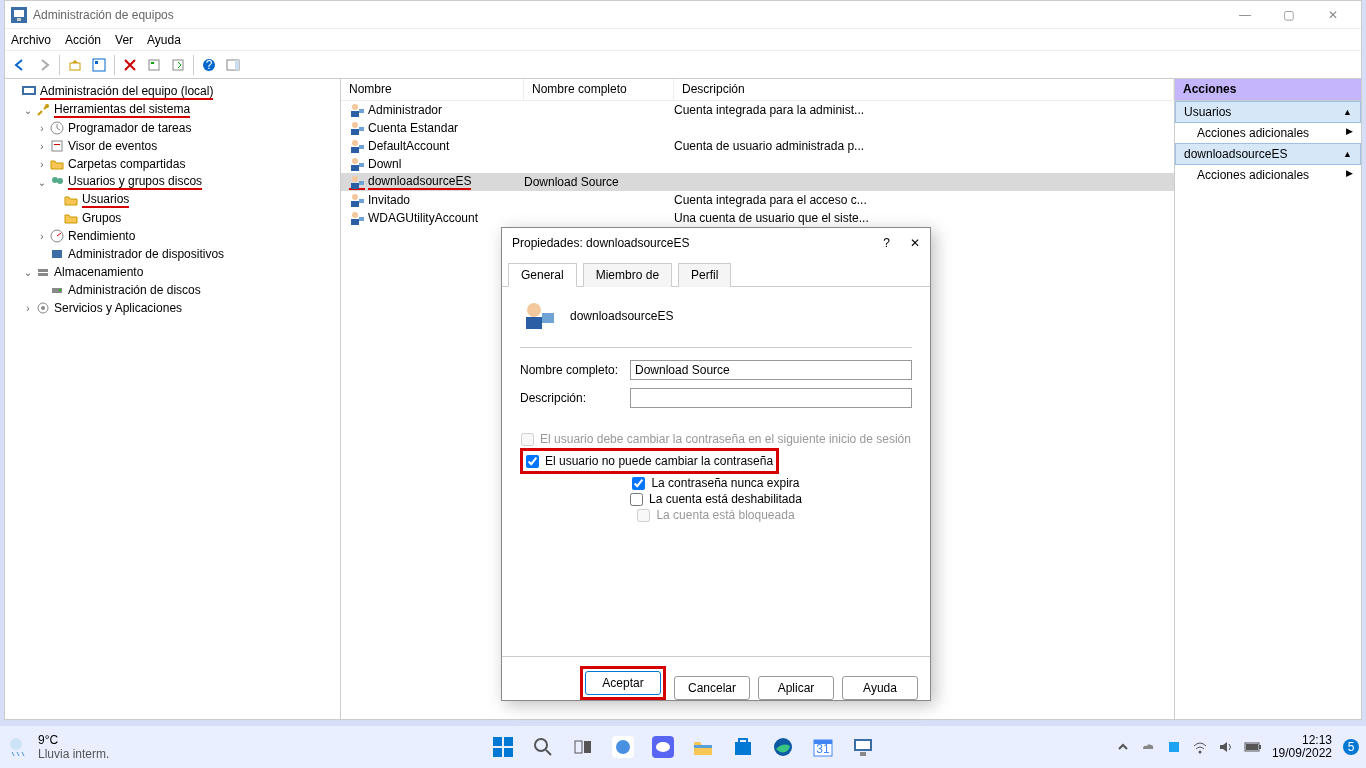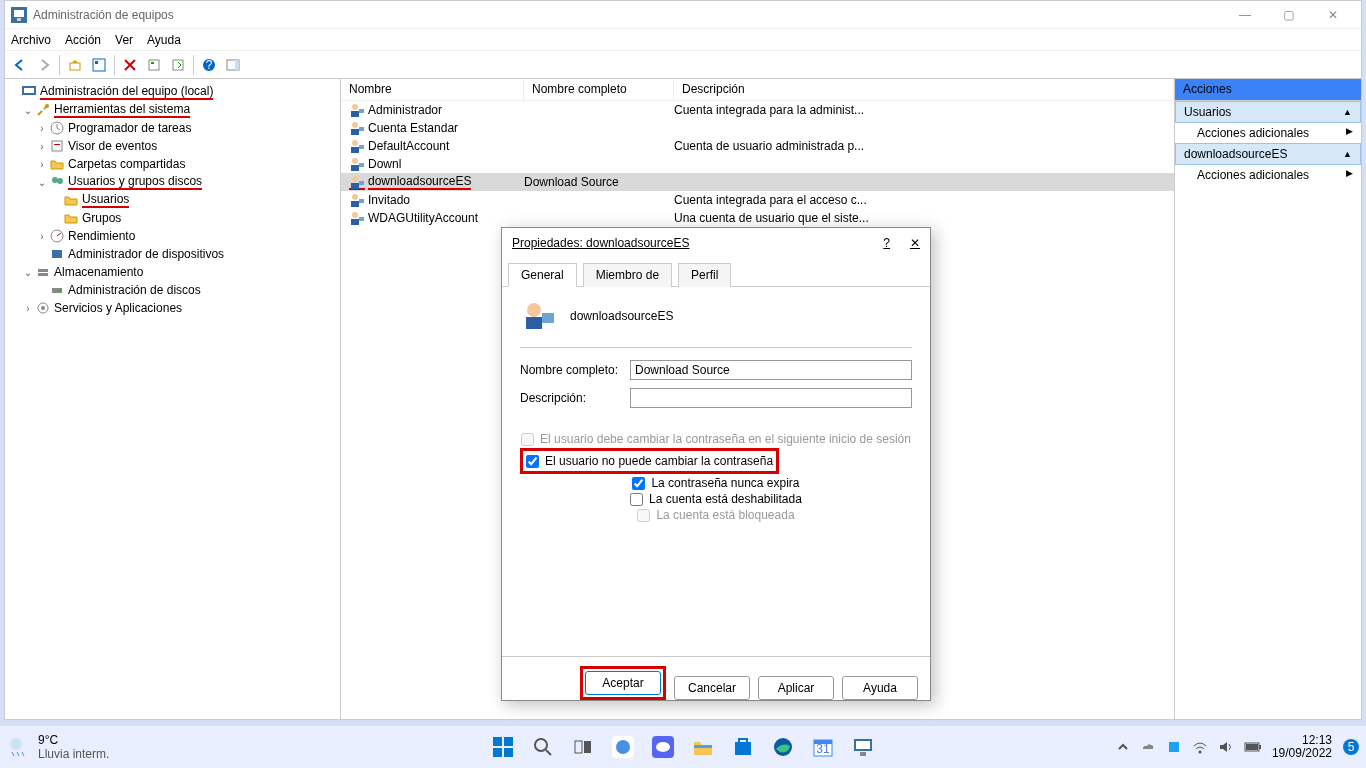--- a/index.html
+++ b/index.html
@@ -29,28 +29,28 @@
 .list .lh { height: 22px; display: flex; border-bottom: 1px solid #eee; }
 .list .lh div { padding: 3px 8px; border-right: 1px solid #eee; }
 .list .row { display: flex; align-items: center; height: 18px; }
 .list .row .c1 { width: 183px; padding-left: 8px; display: flex; align-items: center; }
 .list .row .c2 { width: 150px; }
 .list .row .c3 { flex: 1; overflow: hidden; text-overflow: ellipsis; white-space: nowrap; }
 .list .row .uicon { width: 16px; height: 16px; margin-right: 3px; }
 .list .row.sel { background: #d9d9d9; }
 .list .row.hot .c1 span { border-bottom: 2px solid #d60000; }
 .actions { width: 186px; display: flex; flex-direction: column; }
-.actions .ah { height: 22px; background: #3b82f6; border-bottom: 1px solid #ccc; padding: 3px 8px; font-weight: 400; }
+.actions .ah { height: 22px; background: #c4b5fd; border-bottom: 1px solid #ccc; padding: 3px 8px; font-weight: 700; }
 .actions .sec { background: #d6e7f7; border: 1px solid #9cc3e6; padding: 3px 8px; display: flex; justify-content: space-between; align-items: center; }
 .actions .item { padding: 3px 8px 3px 22px; display: flex; justify-content: space-between; }
 .actions .arrow { font-size: 9px; }
 
 
 .dialog { position: absolute; left: 501px; top: 227px; width: 430px; height: 474px; background: #fff; border: 1px solid #888; box-shadow: 4px 4px 16px rgba(0,0,0,.25); display: flex; flex-direction: column; }
-.dialog .dtitle { height: 30px; display: flex; align-items: center; padding: 0 10px; text-decoration: underline; }
+.dialog .dtitle { height: 30px; display: flex; align-items: center; padding: 0 10px; }
 .dialog .dtitle .t { flex: 1; }
 .dialog .dtitle .q { margin-right: 20px; }
 .tabs { display: flex; border-bottom: 1px solid #ccc; padding-left: 6px; margin-top: 4px; }
 .tabs .tab { padding: 4px 12px; border: 1px solid #ccc; border-bottom: none; background: #f5f5f5; margin-right: 6px; position: relative; top: 1px; }
 .tabs .tab.active { background: #fff; border-bottom: 1px solid #fff; }
 .redbox { border: 3px solid #d60000; }
 .dbody { flex: 1; padding: 12px 18px; }
 .ubanner { display: flex; align-items: center; margin-bottom: 14px; }
 .ubanner .bigicon { width: 36px; height: 34px; margin-right: 14px; }
 .hr { height: 1px; background: #ccc; margin: 4px 0 12px 0; }

